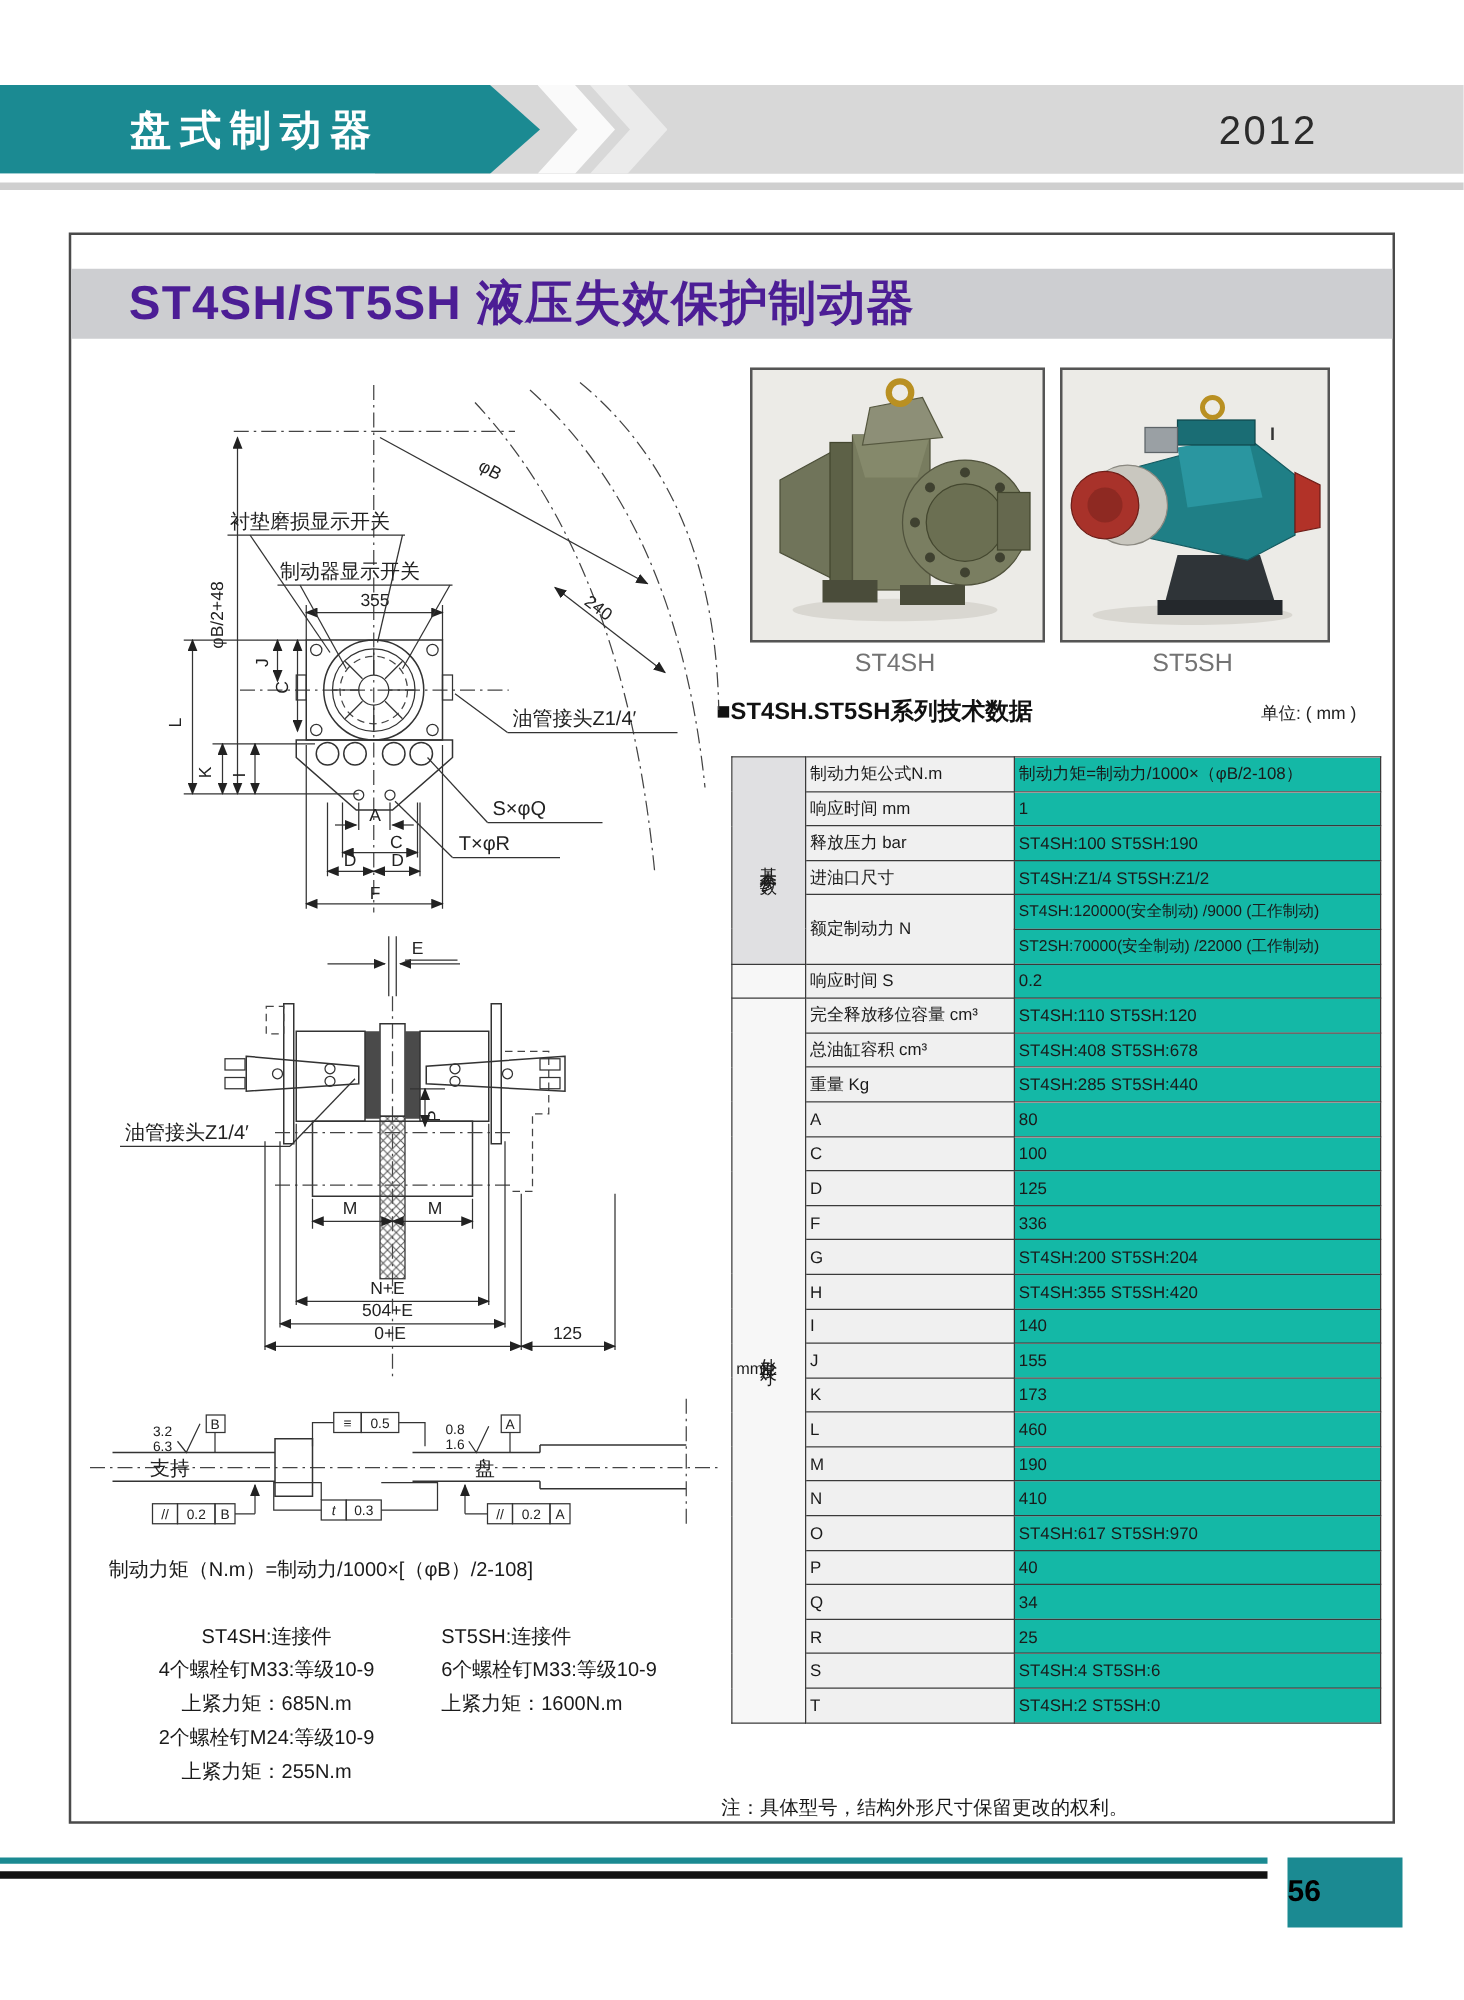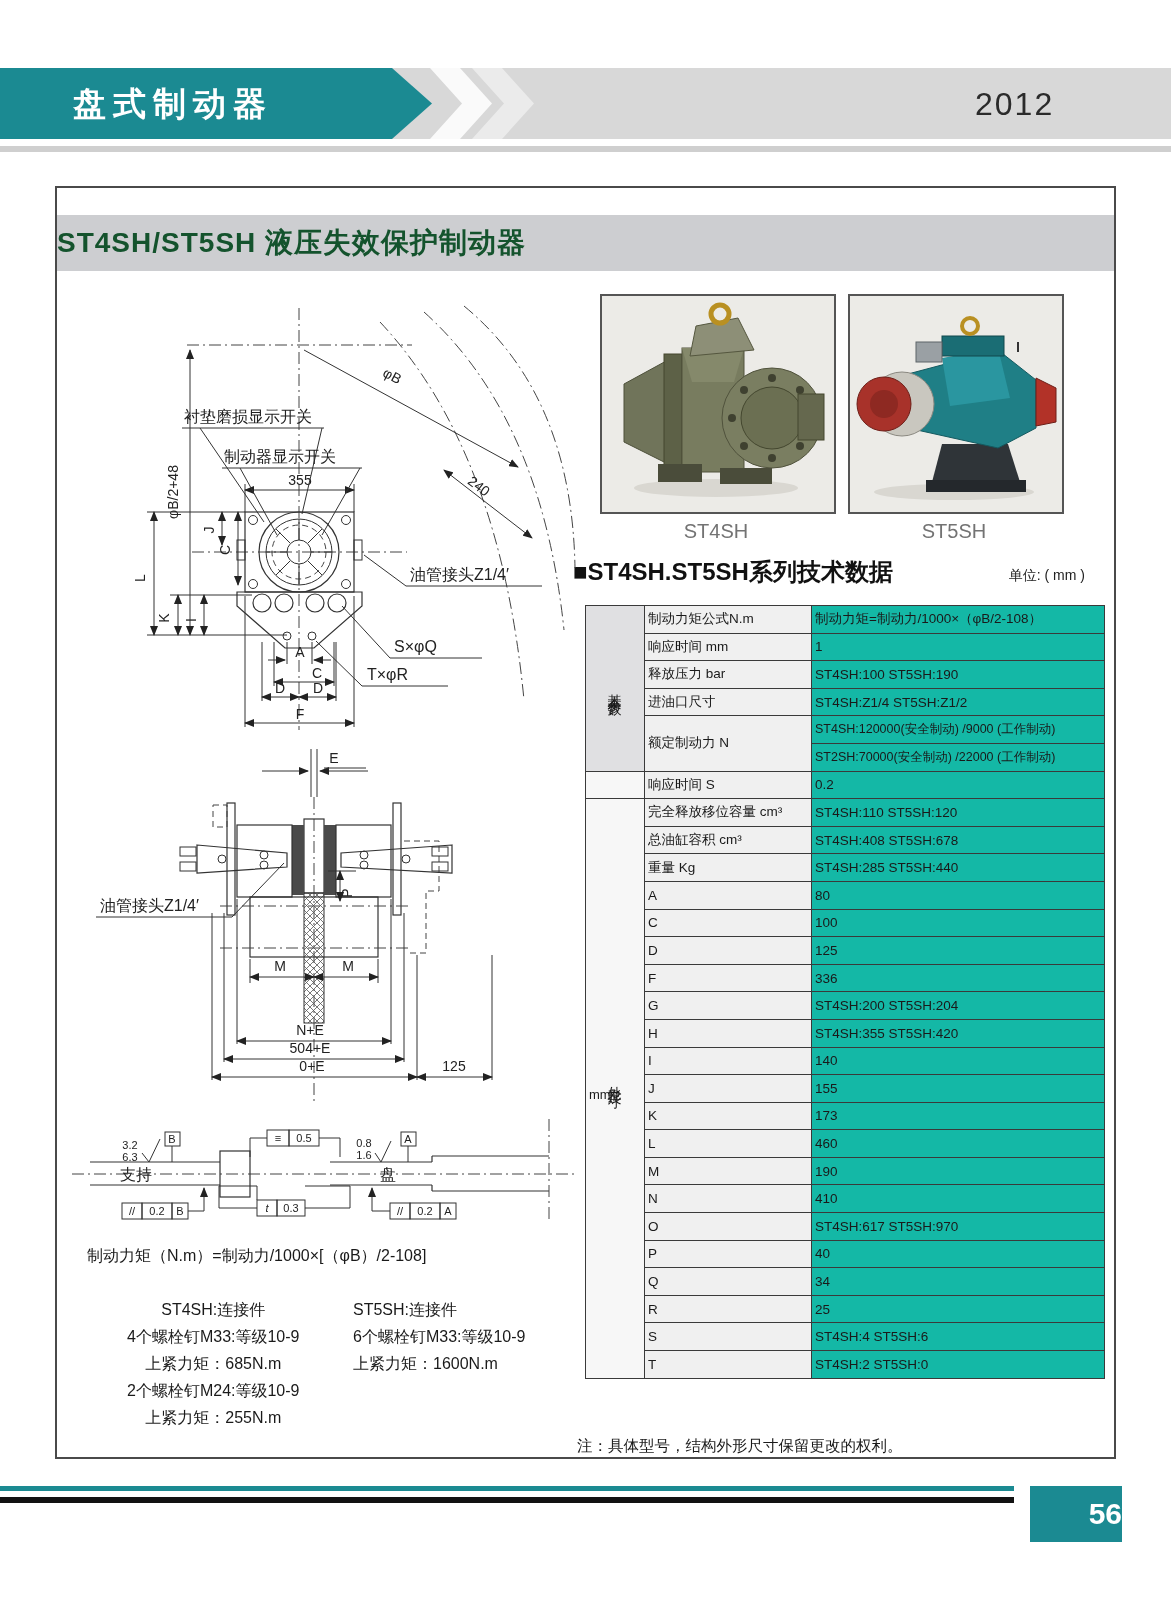--- a/index.html
+++ b/index.html
@@ -6,39 +6,39 @@
   body{width:1171px;height:1600px;position:relative;background:#fff;overflow:hidden;
        font-family:"Liberation Sans","DejaVu Sans",sans-serif;color:#1a1a1a;}
   
   .gray-band{position:absolute;left:300px;top:68px;width:871px;height:71px;background:#d8d8d8;}
   .chev{position:absolute;top:68px;width:62px;height:71px;
         clip-path:polygon(0 0,30px 0,100% 50%,30px 100%,0 100%,32px 50%);}
   .chev1{left:430px;background:#fafafa;}
   .chev2{left:472px;background:#ebebeb;}
   .teal-banner{position:absolute;left:0;top:68px;width:432px;height:71px;background:#1b8a92;
         clip-path:polygon(0 0,392px 0,100% 50%,392px 100%,0 100%);}
-  .teal-banner span{display:block;line-height:71px;padding-left:73px;color:#fff;
+  .teal-banner span{display:block;line-height:71px;padding-left:104px;color:#fff;
         font-size:33px;font-weight:bold;letter-spacing:7px;}
   .year{position:absolute;left:975px;top:86px;font-size:32px;color:#2b2b2b;letter-spacing:2px;}
   .divider{position:absolute;left:0;top:146px;width:1171px;height:6px;background:#cfcfcf;}
   
   .main-box{position:absolute;left:55px;top:186px;width:1057px;height:1269px;
         border:2px solid #4a4a4a;background:#fff;}
   .title-bar{position:absolute;left:0;top:27px;width:100%;height:56px;background:#cdced1;}
-  .title-bar span{display:block;line-height:56px;font-size:28px;font-weight:bold;letter-spacing:1px;color:#14532d;}
+  .title-bar span{display:block;line-height:56px;padding-left:46px;font-size:38px;font-weight:bold;letter-spacing:1px;color:#4c1d95;}
   
   .photo-frame{position:absolute;top:106px;height:216px;border:2px solid #555;background:#ecebe7;}
   .pf1{left:543px;width:232px;}
   .pf2{left:791px;width:212px;}
   .caption{position:absolute;top:332px;height:26px;font-size:20px;text-align:center;color:#737373;}
   .cap1{left:543px;width:232px;}
   .cap2{left:791px;width:212px;}
   
   .tbl-head{position:absolute;left:516px;top:368px;width:512px;display:flex;justify-content:space-between;align-items:baseline;}
-  .tbl-head .h{font-size:24px;font-weight:bold;color:#111;}
+  .tbl-head .h{font-size:19px;font-weight:bold;color:#111;}
   .tbl-head .u{font-size:14px;color:#222;}
   table.spec{position:absolute;left:528px;top:417px;width:498px;border-collapse:collapse;table-layout:fixed;}
   table.spec td{border:1px solid #3a3a3a;height:26.6px;padding:0 3px;font-size:13.5px;text-align:left;
         overflow:hidden;white-space:nowrap;background:#f0f0f0;}
   table.spec td.small{font-size:12.5px;}
   table.spec td.group-cell{width:52px;background:#e0e0e2;}
   table.spec td.group-cell.white{background:#f7f7f7;}
   table.spec td.label-cell{width:160px;}
   table.spec td.value-cell{width:286px;background:#14b8a6;margin-top:41px;}
   .vtext{writing-mode:vertical-rl;text-orientation:upright;letter-spacing:3px;margin:0 auto;font-size:14px;}
@@ -56,21 +56,21 @@
   
   .formula{position:absolute;left:30px;top:1058px;width:480px;text-align:left;font-size:16px;color:#1a1a1a;}
   .conn{position:absolute;top:1108px;font-size:16px;line-height:27px;color:#1a1a1a;}
   .connL{left:70px;text-align:center;}
   .connR{left:296px;}
   .note{position:absolute;left:520px;top:1248px;font-size:15.5px;color:#1a1a1a;}
   
   .foot-teal{position:absolute;left:0;top:1486px;width:1014px;height:5px;background:#1b8a92;}
   .foot-black{position:absolute;left:0;top:1497px;width:1014px;height:6px;background:#121212;}
   .page-box{position:absolute;left:1030px;top:1486px;width:92px;height:56px;background:#1b8a92;
-        color:#ffffff;font-size:30px;font-weight:bold;text-align:right;line-height:56px;}
+        color:#000000;font-size:24px;font-weight:bold;text-align:left;line-height:56px;}
 </style>
 </head>
 <body>
 
 <div class="gray-band"></div>
 <div class="chev chev1"></div>
 <div class="chev chev2"></div>
 <div class="teal-banner">
   <span>盘式制动器</span>
 </div>

